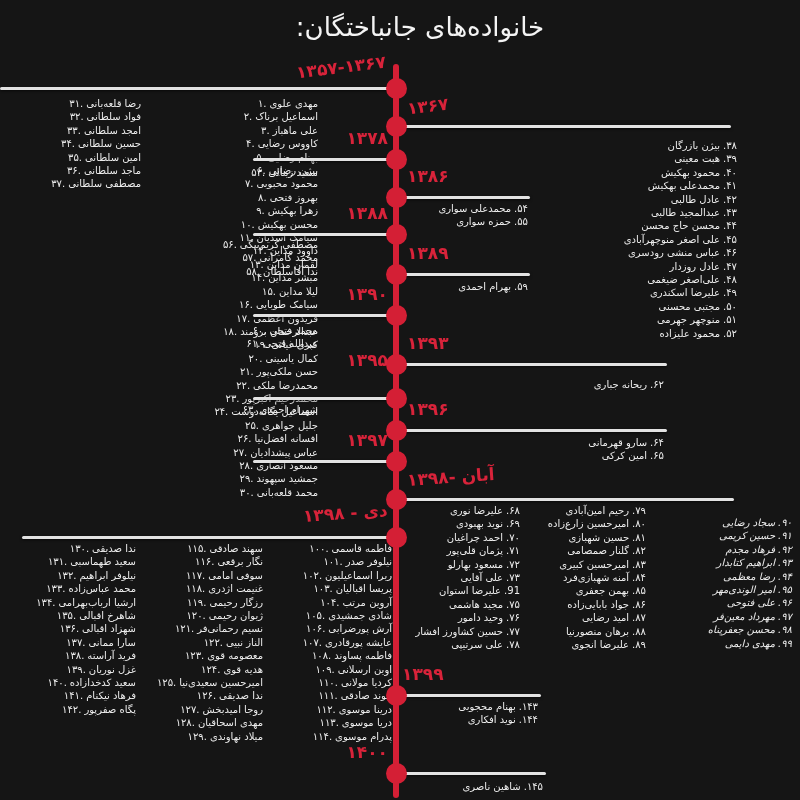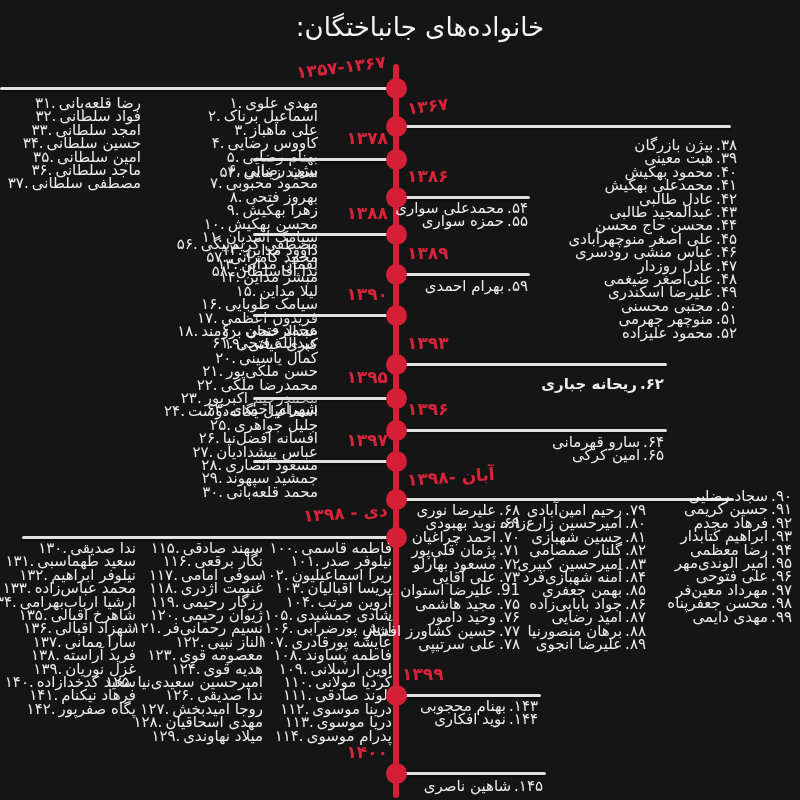--- a/index.html
+++ b/index.html
@@ -2,21 +2,21 @@
 <html><head>
 <meta charset="utf-8">
 <style>
   html,body{margin:0;padding:0;width:800px;height:800px;background:#151515;overflow:hidden;}
   .stage{position:absolute;left:0;top:0;width:800px;height:800px;background:#151515;font-family:"DejaVu Sans",sans-serif;}
   .title{position:absolute;top:12px;left:40px;right:0;text-align:center;color:#f4f4f4;font-size:26px;direction:rtl;letter-spacing:0;}
   .tline{position:absolute;background:#d41f35;border-radius:3px;}
   .ylabel{position:absolute;color:#d8233a;font-weight:bold;font-size:17px;white-space:nowrap;direction:ltr;}
   .branch{position:absolute;height:3px;background:#e2e2e2;border-radius:2px;box-shadow:0 1px 3px rgba(0,0,0,.65);}
   .dot{position:absolute;width:21px;height:21px;border-radius:50%;background:#d41f35;}
-  .vcol{position:absolute;text-align:right;color:#ededed;font-size:15px;line-height:13.4px;white-space:nowrap;}
+  .vcol{position:absolute;text-align:right;color:#ededed;font-size:10px;line-height:13.4px;white-space:nowrap;}
   .vcol.rtl{direction:rtl;}
   .vcol.ltr{direction:ltr;}
   .entry .num{margin-inline-end:3px;}
 </style>
 </head>
 <body>
 
 <div class="stage">
   <div class="title">خانواده‌های جانباختگان:</div>
   <div class="tline" style="left: 393px; top: 64px; width: 6px; height: 734px;"></div>
@@ -114,24 +114,24 @@
     <div class="ylabel" style="top: 284px; right: 412px;">۱۳۹۰</div>
     <div class="branch" style="left: 253px; width: 144px; top: 313.5px;"></div>
     <div class="dot" style="left: 385.5px; top: 304.5px;"></div>
     <div class="vcol ltr" style="right: 482px; top: 324px;">
       <div class="entry"><span class="num">۶۰.</span><span class="nm">محمد فتحی</span></div>
       <div class="entry"><span class="num">۶۱.</span><span class="nm">عبدالله فتحی</span></div>
     </div>
     <div class="ylabel" style="top: 333px; left: 407px;">۱۳۹۳</div>
     <div class="branch" style="left: 399px; width: 268px; top: 362.5px;"></div>
     <div class="dot" style="left: 385.5px; top: 353.5px;"></div>
-    <div class="vcol rtl" style="right: 136px; top: 378px; font-weight: bold;">
+    <div class="vcol rtl" style="right: 136px; top: 378px;">
       <div class="entry"><span class="num">۶۲.</span><span class="nm">ریحانه جباری</span></div>
     </div>
-    <div class="ylabel" style="top: 367px; right: 412px; margin-left: 11px;">۱۳۹۵</div>
+    <div class="ylabel" style="top: 350px; right: 412px; margin-left: 11px;">۱۳۹۵</div>
     <div class="branch" style="left: 253px; width: 144px; top: 396.5px;"></div>
     <div class="dot" style="left: 385.5px; top: 387.5px;"></div>
     <div class="vcol ltr" style="right: 482px; top: 403px;">
       <div class="entry"><span class="num">۶۳.</span><span class="nm">شهرام احمدی</span></div>
     </div>
     <div class="ylabel" style="top: 399px; left: 407px;">۱۳۹۶</div>
     <div class="branch" style="left: 399px; width: 268px; top: 428.5px;"></div>
     <div class="dot" style="left: 385.5px; top: 419.5px;"></div>
     <div class="vcol rtl" style="right: 136px; top: 436px;">
       <div class="entry"><span class="num">۶۴.</span><span class="nm">سارو قهرمانی</span></div>
@@ -162,21 +162,21 @@
       <div class="entry"><span class="num">۸۱.</span><span class="nm">حسین شهبازی</span></div>
       <div class="entry"><span class="num">۸۲.</span><span class="nm">گلنار صمصامی</span></div>
       <div class="entry"><span class="num">۸۳.</span><span class="nm">امیرحسین کبیری</span></div>
       <div class="entry"><span class="num">۸۴.</span><span class="nm">آمنه شهبازی‌فرد</span></div>
       <div class="entry"><span class="num">۸۵.</span><span class="nm">بهمن جعفری</span></div>
       <div class="entry"><span class="num">۸۶.</span><span class="nm">جواد بابایی‌زاده</span></div>
       <div class="entry"><span class="num">۸۷.</span><span class="nm">امید رضایی</span></div>
       <div class="entry"><span class="num">۸۸.</span><span class="nm">برهان منصورنیا</span></div>
       <div class="entry"><span class="num">۸۹.</span><span class="nm">علیرضا انجوی</span></div>
     </div>
-    <div class="vcol rtl" style="right: 8px; top: 490px;">
+    <div class="vcol rtl" style="right: 8px; top: 516px; font-style: italic;">
       <div class="entry"><span class="num">۹۰.</span><span class="nm">سجاد رضایی</span></div>
       <div class="entry"><span class="num">۹۱.</span><span class="nm">حسین کریمی</span></div>
       <div class="entry"><span class="num">۹۲.</span><span class="nm">فرهاد مجدم</span></div>
       <div class="entry"><span class="num">۹۳.</span><span class="nm">ابراهیم کتابدار</span></div>
       <div class="entry"><span class="num">۹۴.</span><span class="nm">رضا معظمی</span></div>
       <div class="entry"><span class="num">۹۵.</span><span class="nm">امیر الوندی‌مهر</span></div>
       <div class="entry"><span class="num">۹۶.</span><span class="nm">علی فتوحی</span></div>
       <div class="entry"><span class="num">۹۷.</span><span class="nm">مهرداد معین‌فر</span></div>
       <div class="entry"><span class="num">۹۸.</span><span class="nm">محسن جعفرپناه</span></div>
       <div class="entry"><span class="num">۹۹.</span><span class="nm">مهدی دایمی</span></div>

